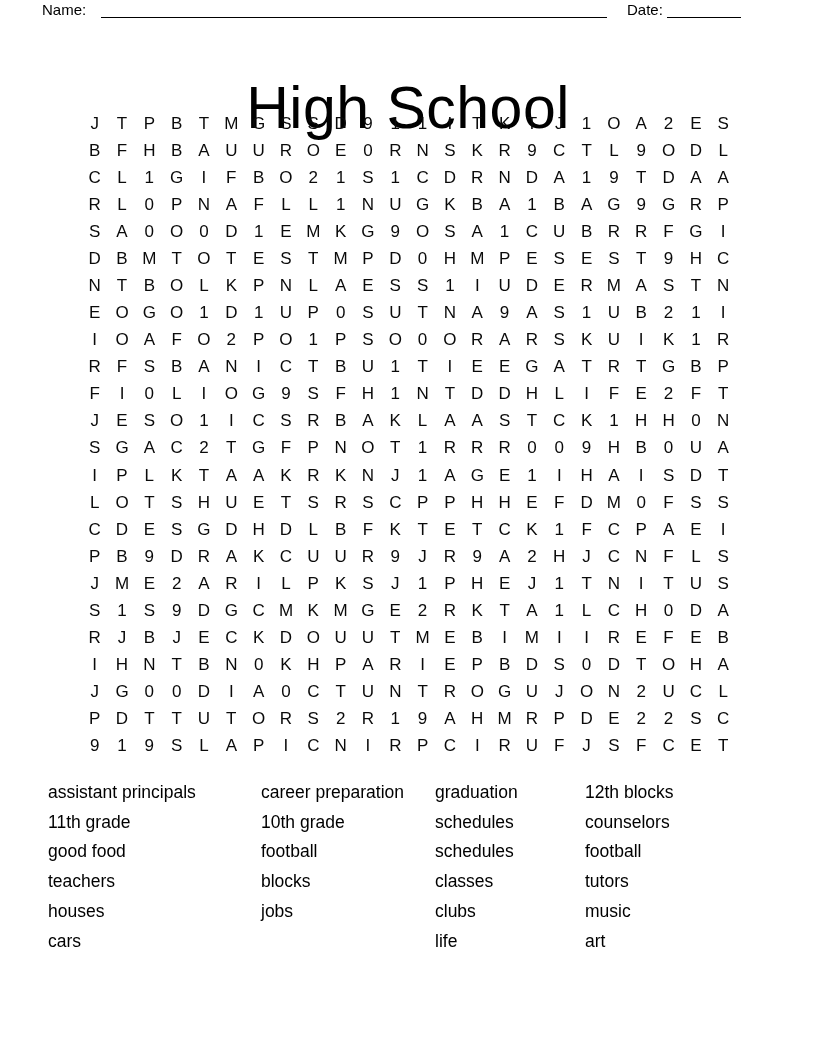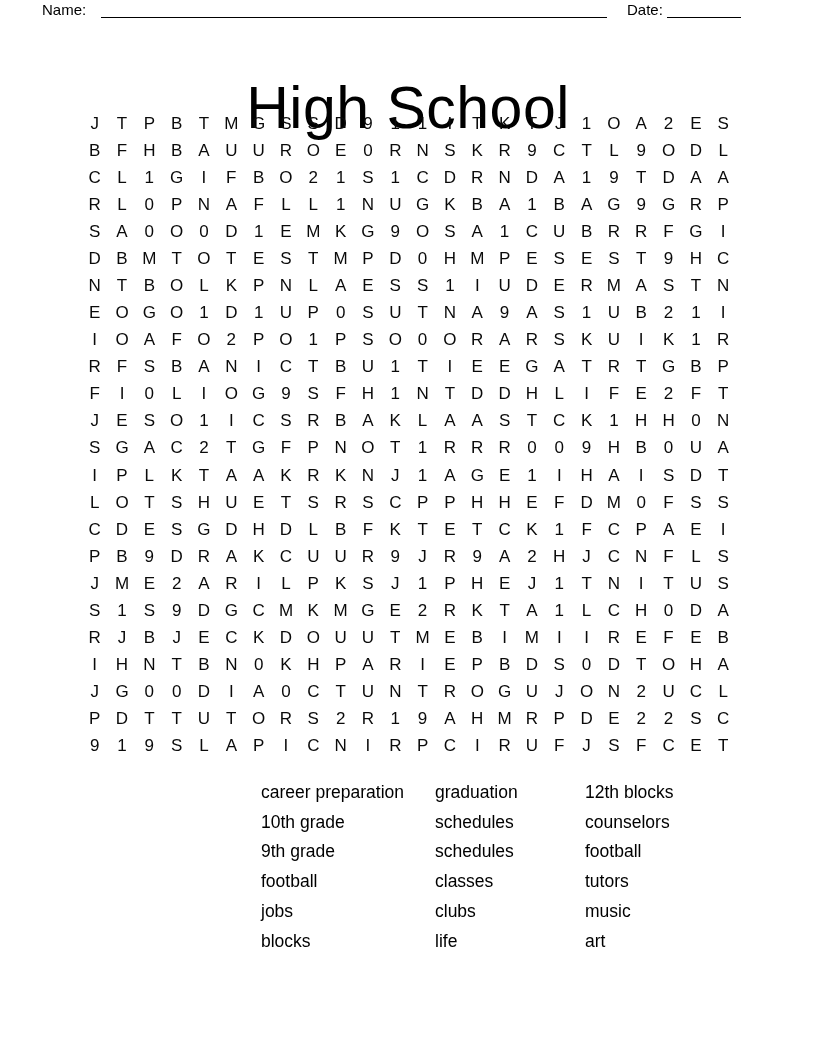--- a/index.html
+++ b/index.html
@@ -683,27 +683,34 @@
         <span class="grid-cell">J</span>
         <span class="grid-cell">S</span>
         <span class="grid-cell">F</span>
         <span class="grid-cell">C</span>
         <span class="grid-cell">E</span>
         <span class="grid-cell">T</span>
       </div>
     </div>
 
   <div id="words">
+      <div class="word-col c0">
+        <div class="word">assistant principals</div>
+        <div class="word">11th grade</div>
+        <div class="word">good food</div>
+        <div class="word">teachers</div>
+        <div class="word">houses</div>
+        <div class="word">cars</div>
+      </div>
       <div class="word-col c1">
         <div class="word">career preparation</div>
         <div class="word">10th grade</div>
-        <div class="word">9th grade</div>
         <div class="word">football</div>
+        <div class="word">blocks</div>
         <div class="word">jobs</div>
-        <div class="word">blocks</div>
       </div>
       <div class="word-col c2">
         <div class="word">graduation</div>
         <div class="word">schedules</div>
         <div class="word">schedules</div>
         <div class="word">classes</div>
         <div class="word">clubs</div>
         <div class="word">life</div>
       </div>
       <div class="word-col c3">

